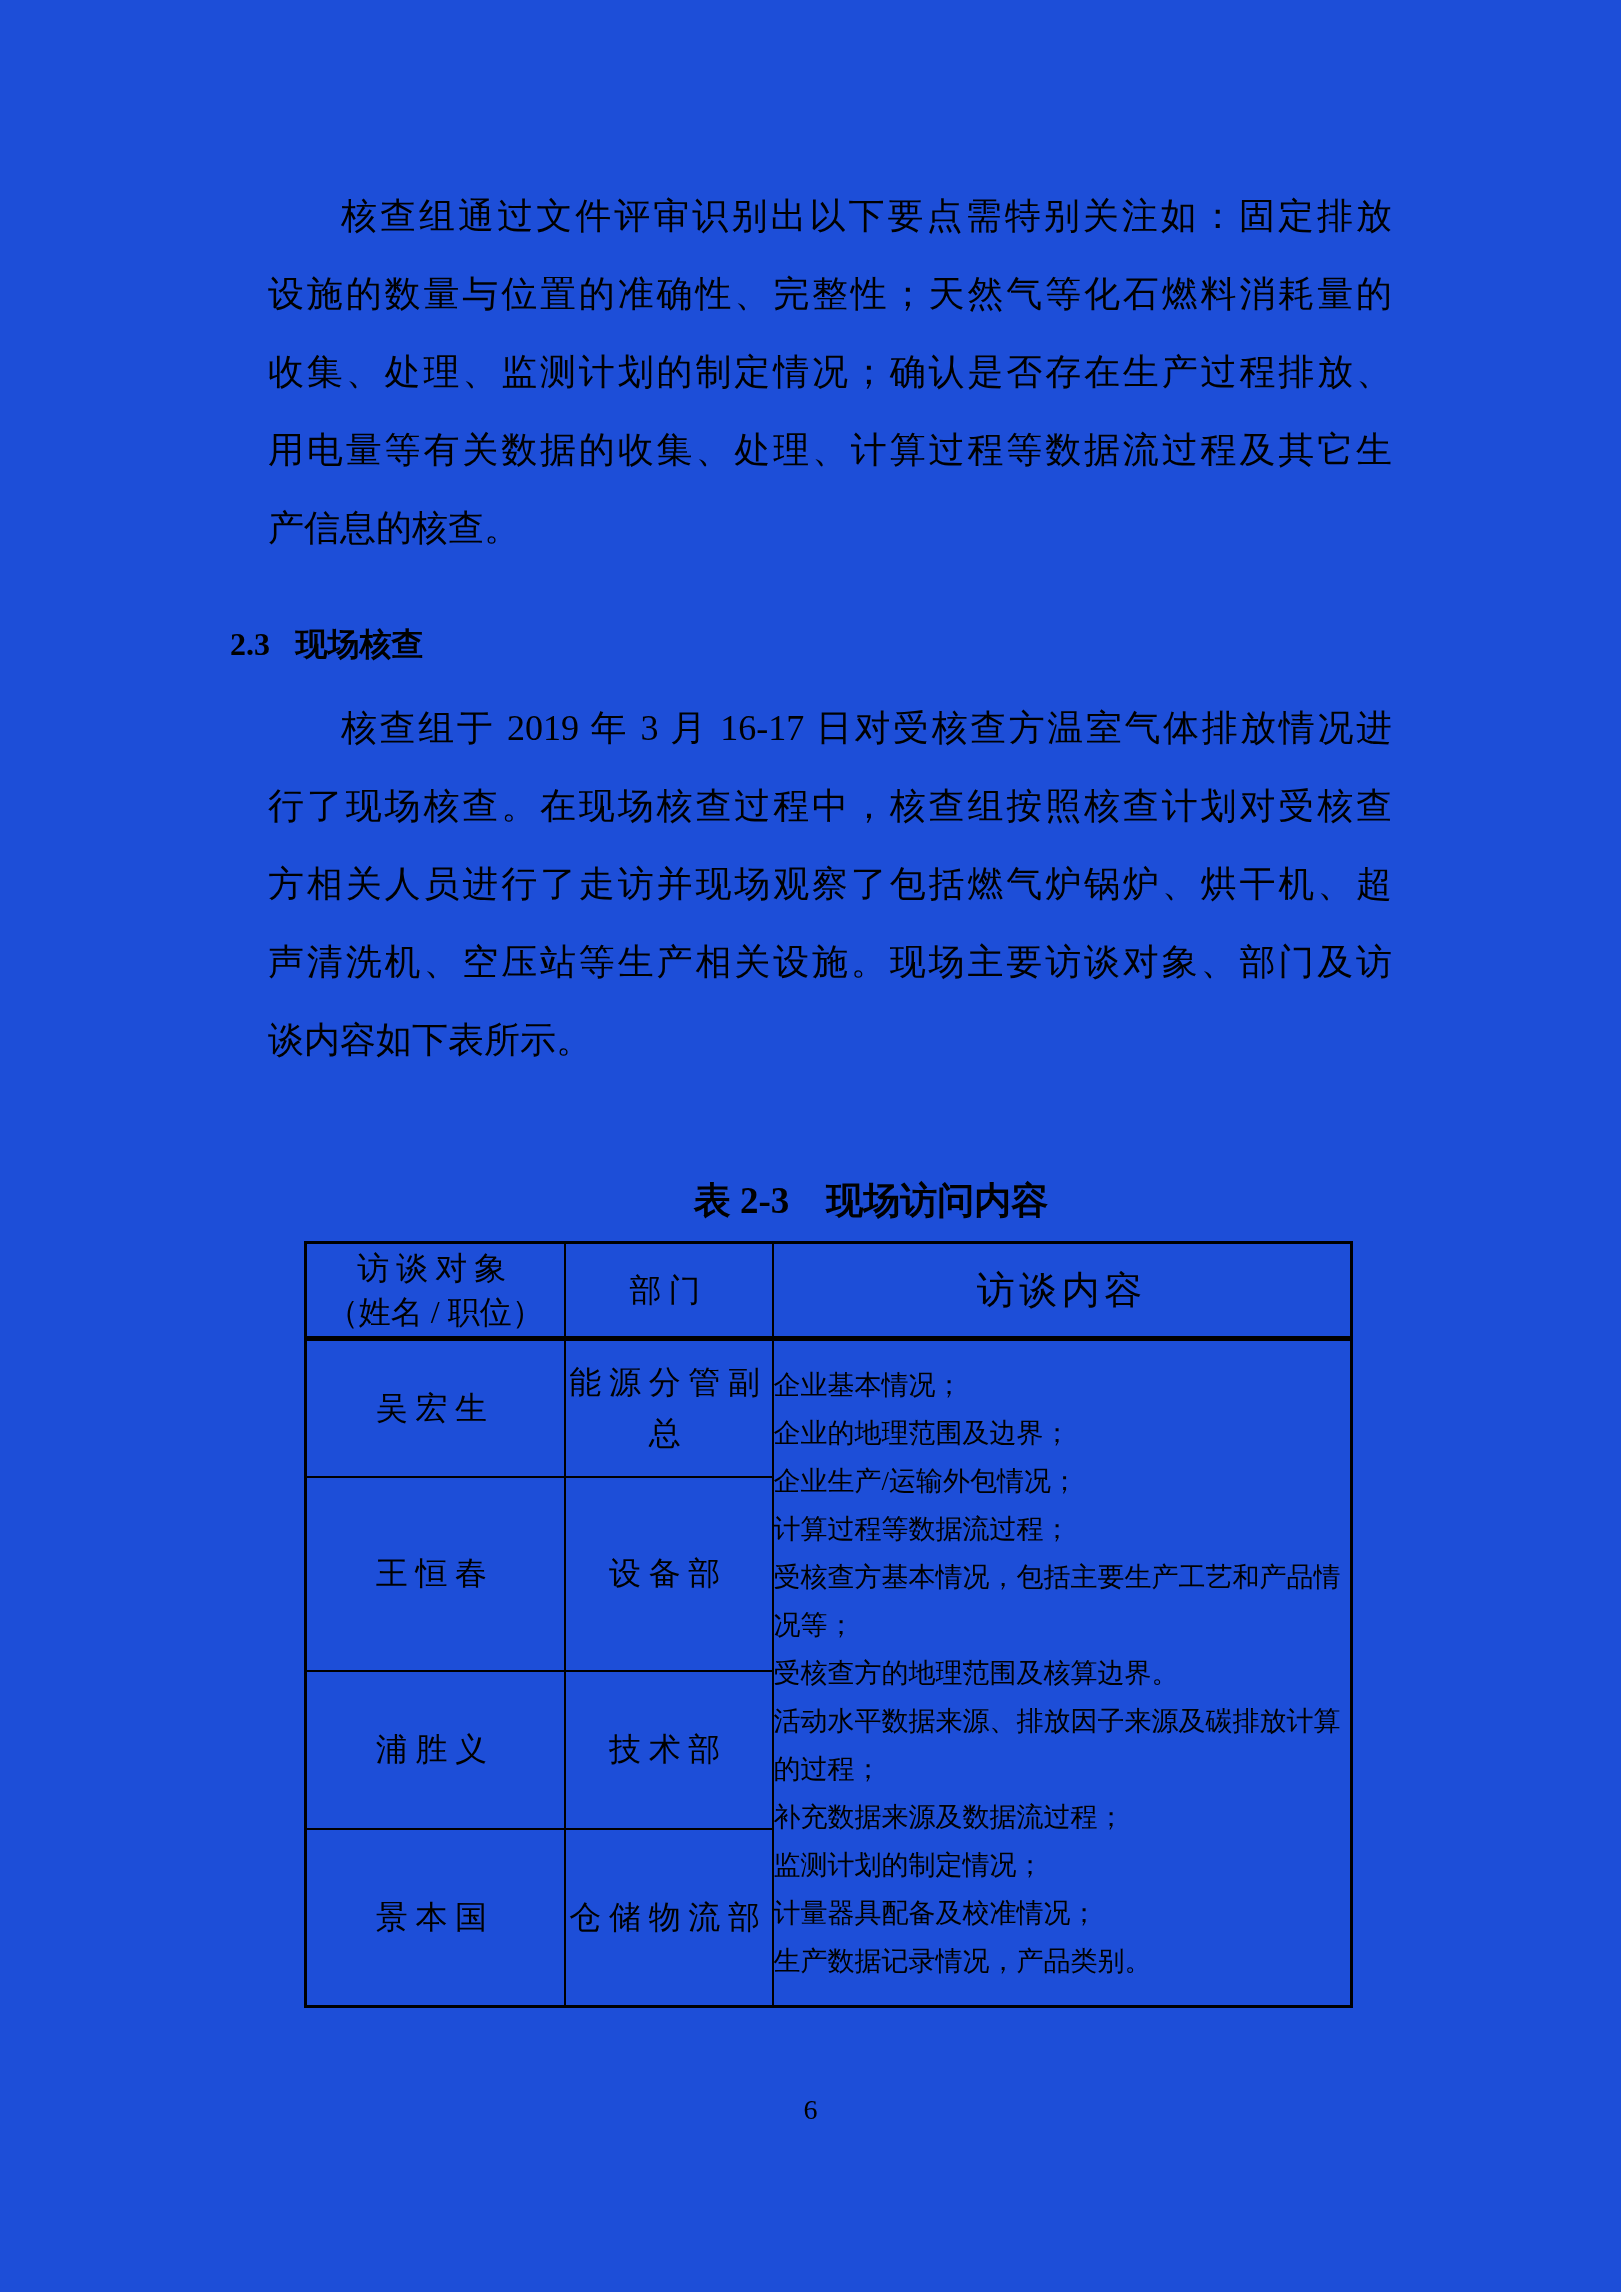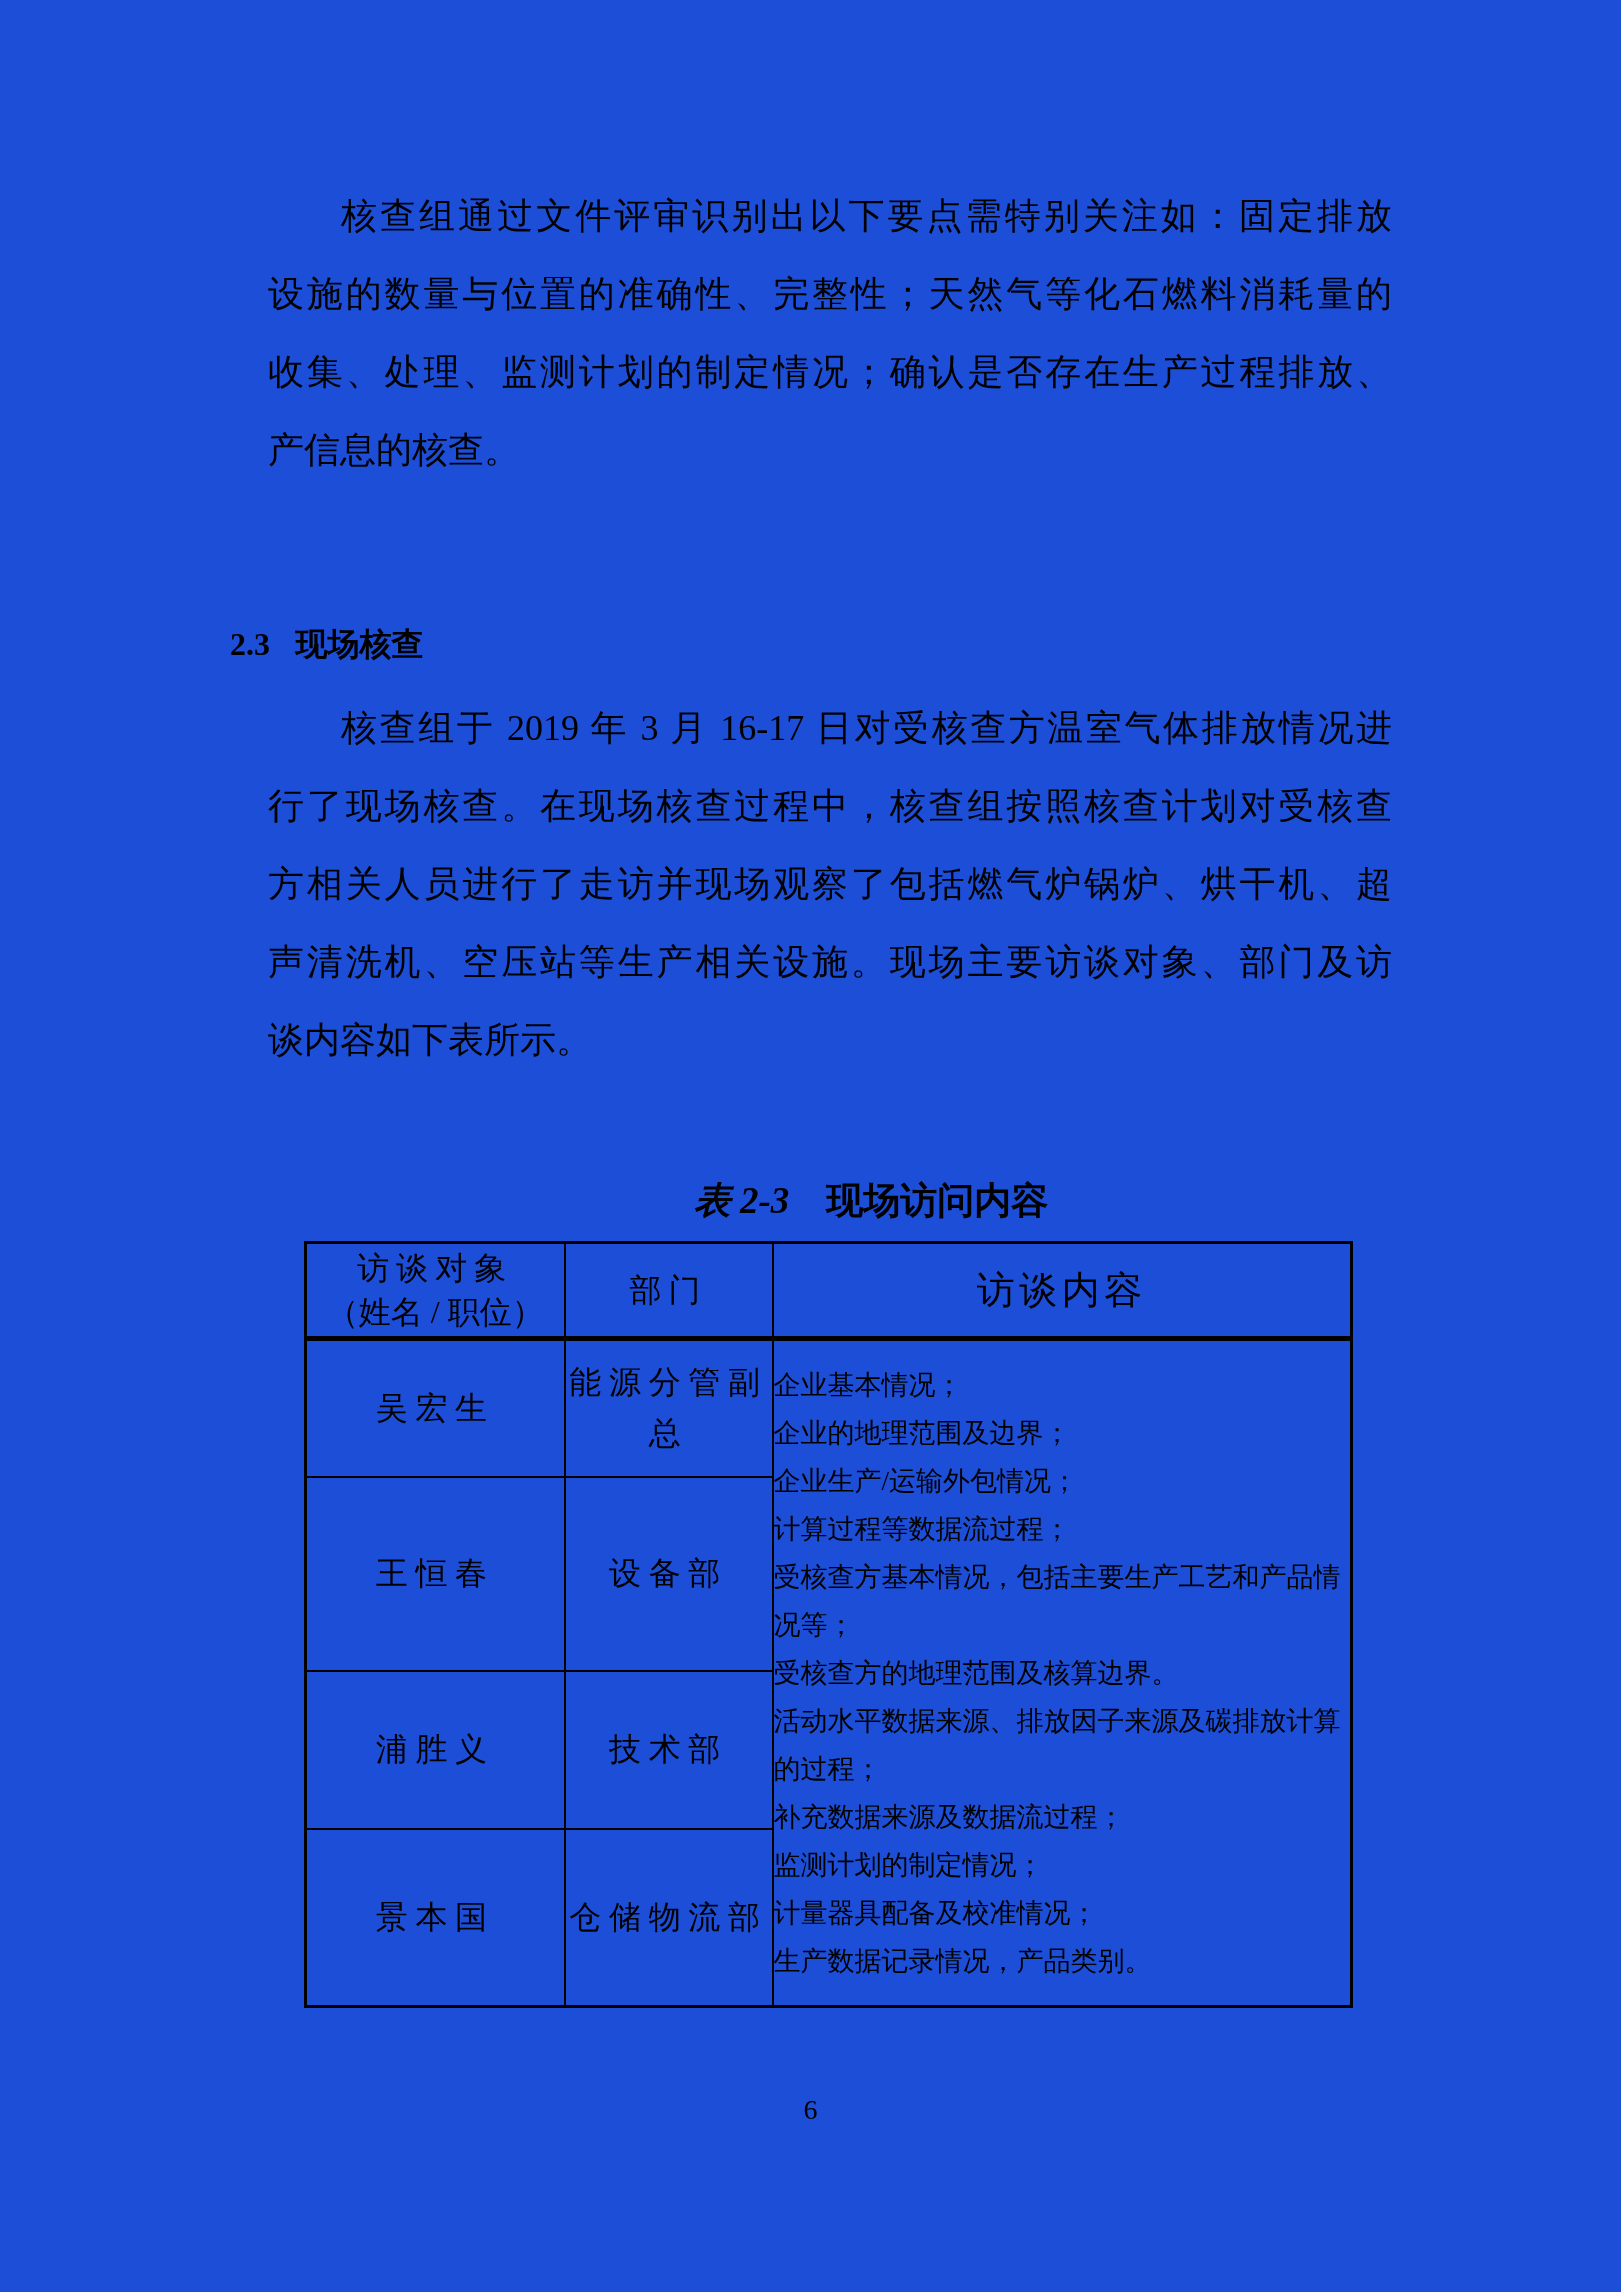--- a/index.html
+++ b/index.html
@@ -51,21 +51,21 @@
     position: absolute;
     top: 1170px;
     left: 871px;
     transform: translateX(-50%);
     height: 61px;
     line-height: 61px;
     font-size: 37px;
     font-weight: bold;
     white-space: nowrap;
   }
-  .table-caption .cap-label { margin-right: 37px; font-style: italic; }
+  .table-caption .cap-label { margin-right: 37px; }
 
   
   table.doc-table {
     position: absolute;
     left: 304px;
     top: 1241px;
     width: 1049px;
     table-layout: fixed;
     border-collapse: collapse;
     border: 3.9px solid #000;
@@ -117,20 +117,21 @@
 </style>
 </head>
 <body>
 
 <div class="page">
 
   <div class="para" id="para-1">
     <div class="line line-first">核查组通过文件评审识别出以下要点需特别关注如：固定排放</div>
     <div class="line">设施的数量与位置的准确性、完整性；天然气等化石燃料消耗量的</div>
     <div class="line">收集、处理、监测计划的制定情况；确认是否存在生产过程排放、</div>
+    <div class="line">用电量等有关数据的收集、处理、计算过程等数据流过程及其它生</div>
     <div class="line line-last">产信息的核查。</div>
   </div>
 
   <div class="section-heading">
     <span class="h-num">2.3</span><span class="h-title">现场核查</span>
   </div>
 
   <div class="para" id="para-2">
     <div class="line line-first">核查组于 2019 年 3 月 16-17 日对受核查方温室气体排放情况进</div>
     <div class="line">行了现场核查。在现场核查过程中，核查组按照核查计划对受核查</div>

